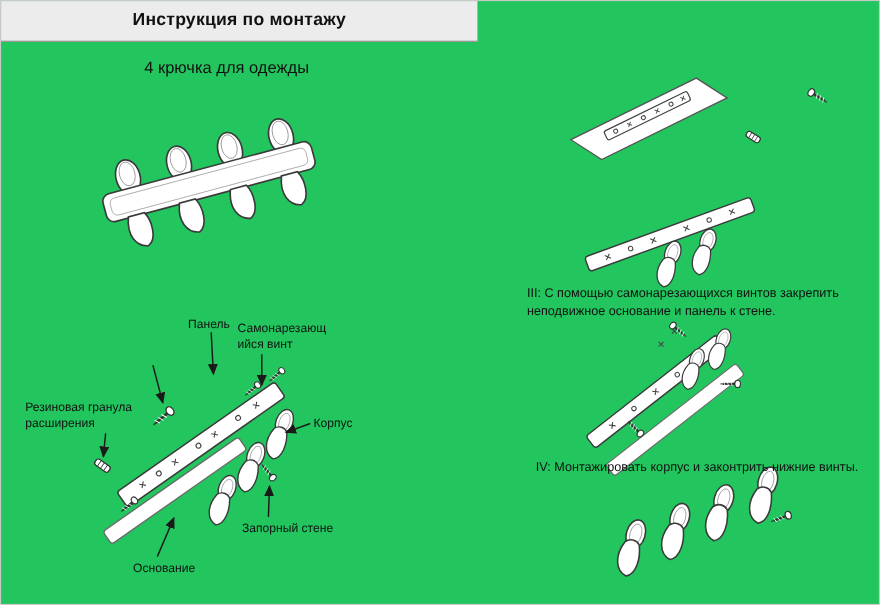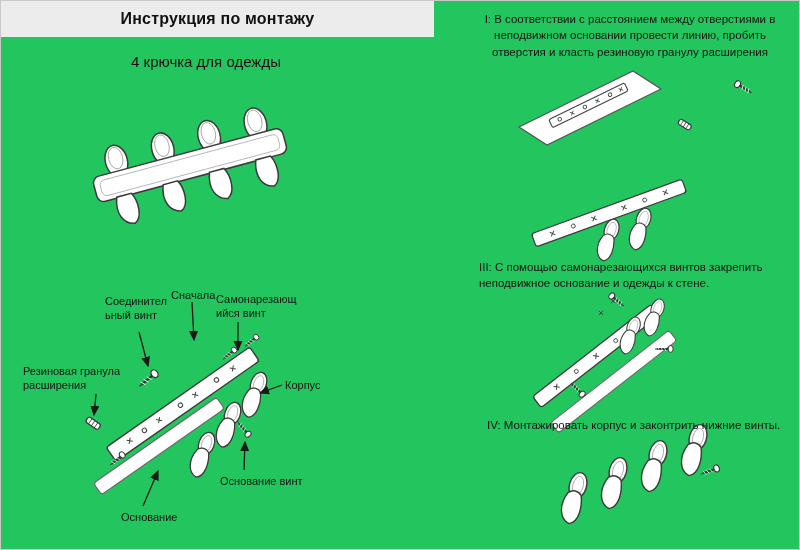--- a/index.html
+++ b/index.html
@@ -170,25 +170,23 @@
 
     <g>
       <use href="#hook" transform="translate(572,502) rotate(16) scale(0.95)"></use>
       <use href="#hook" transform="translate(612,487) rotate(16) scale(0.95)"></use>
       <use href="#hook" transform="translate(652,470) rotate(16) scale(0.95)"></use>
       <use href="#hook" transform="translate(692,454) rotate(16) scale(0.95)"></use>
       <use href="#screw" transform="translate(714,468) rotate(160) scale(0.85)"></use>
     </g>
   </svg>
 
-  <div class="part-label" style="left:104px; top:293px; width:66px;">Соединительный винт</div>
-  <div class="part-label" style="left:170px; top:287px; width:50px;">Сначала</div>
+  <div class="part-label" style="left:170px; top:287px; width:50px;">Панель</div>
   <div class="part-label" style="left:215px; top:291px; width:82px;">Самонарезающийся винт</div>
   <div class="part-label" style="left:22px; top:363px; width:106px;">Резиновая гранула расширения</div>
   <div class="part-label" style="left:284px; top:377px; width:60px;">Корпус</div>
-  <div class="part-label" style="left:219px; top:473px; width:92px;">Основание винт</div>
+  <div class="part-label" style="left:219px; top:473px; width:92px;">Запорный стене</div>
   <div class="part-label" style="left:120px; top:509px; width:80px;">Основание</div>
 
-  <div class="step-text centered" style="left:466px; top:10px; width:326px;">I: В соответствии с расстоянием между отверстиями в неподвижном основании провести линию, пробить отверстия и класть резиновую гранулу расширения</div>
-  <div class="step-text" style="left:478px; top:258px; width:318px;">III: С помощью самонарезающихся винтов закрепить неподвижное основание и одежды к стене.</div>
+  <div class="step-text" style="left:478px; top:258px; width:318px;">III: С помощью самонарезающихся винтов закрепить неподвижное основание и панель к стене.</div>
   <div class="step-text" style="left:486px; top:416px; width:310px;">IV: Монтажировать корпус и законтрить нижние винты.</div>
 
 </div>
 
 </body></html>

